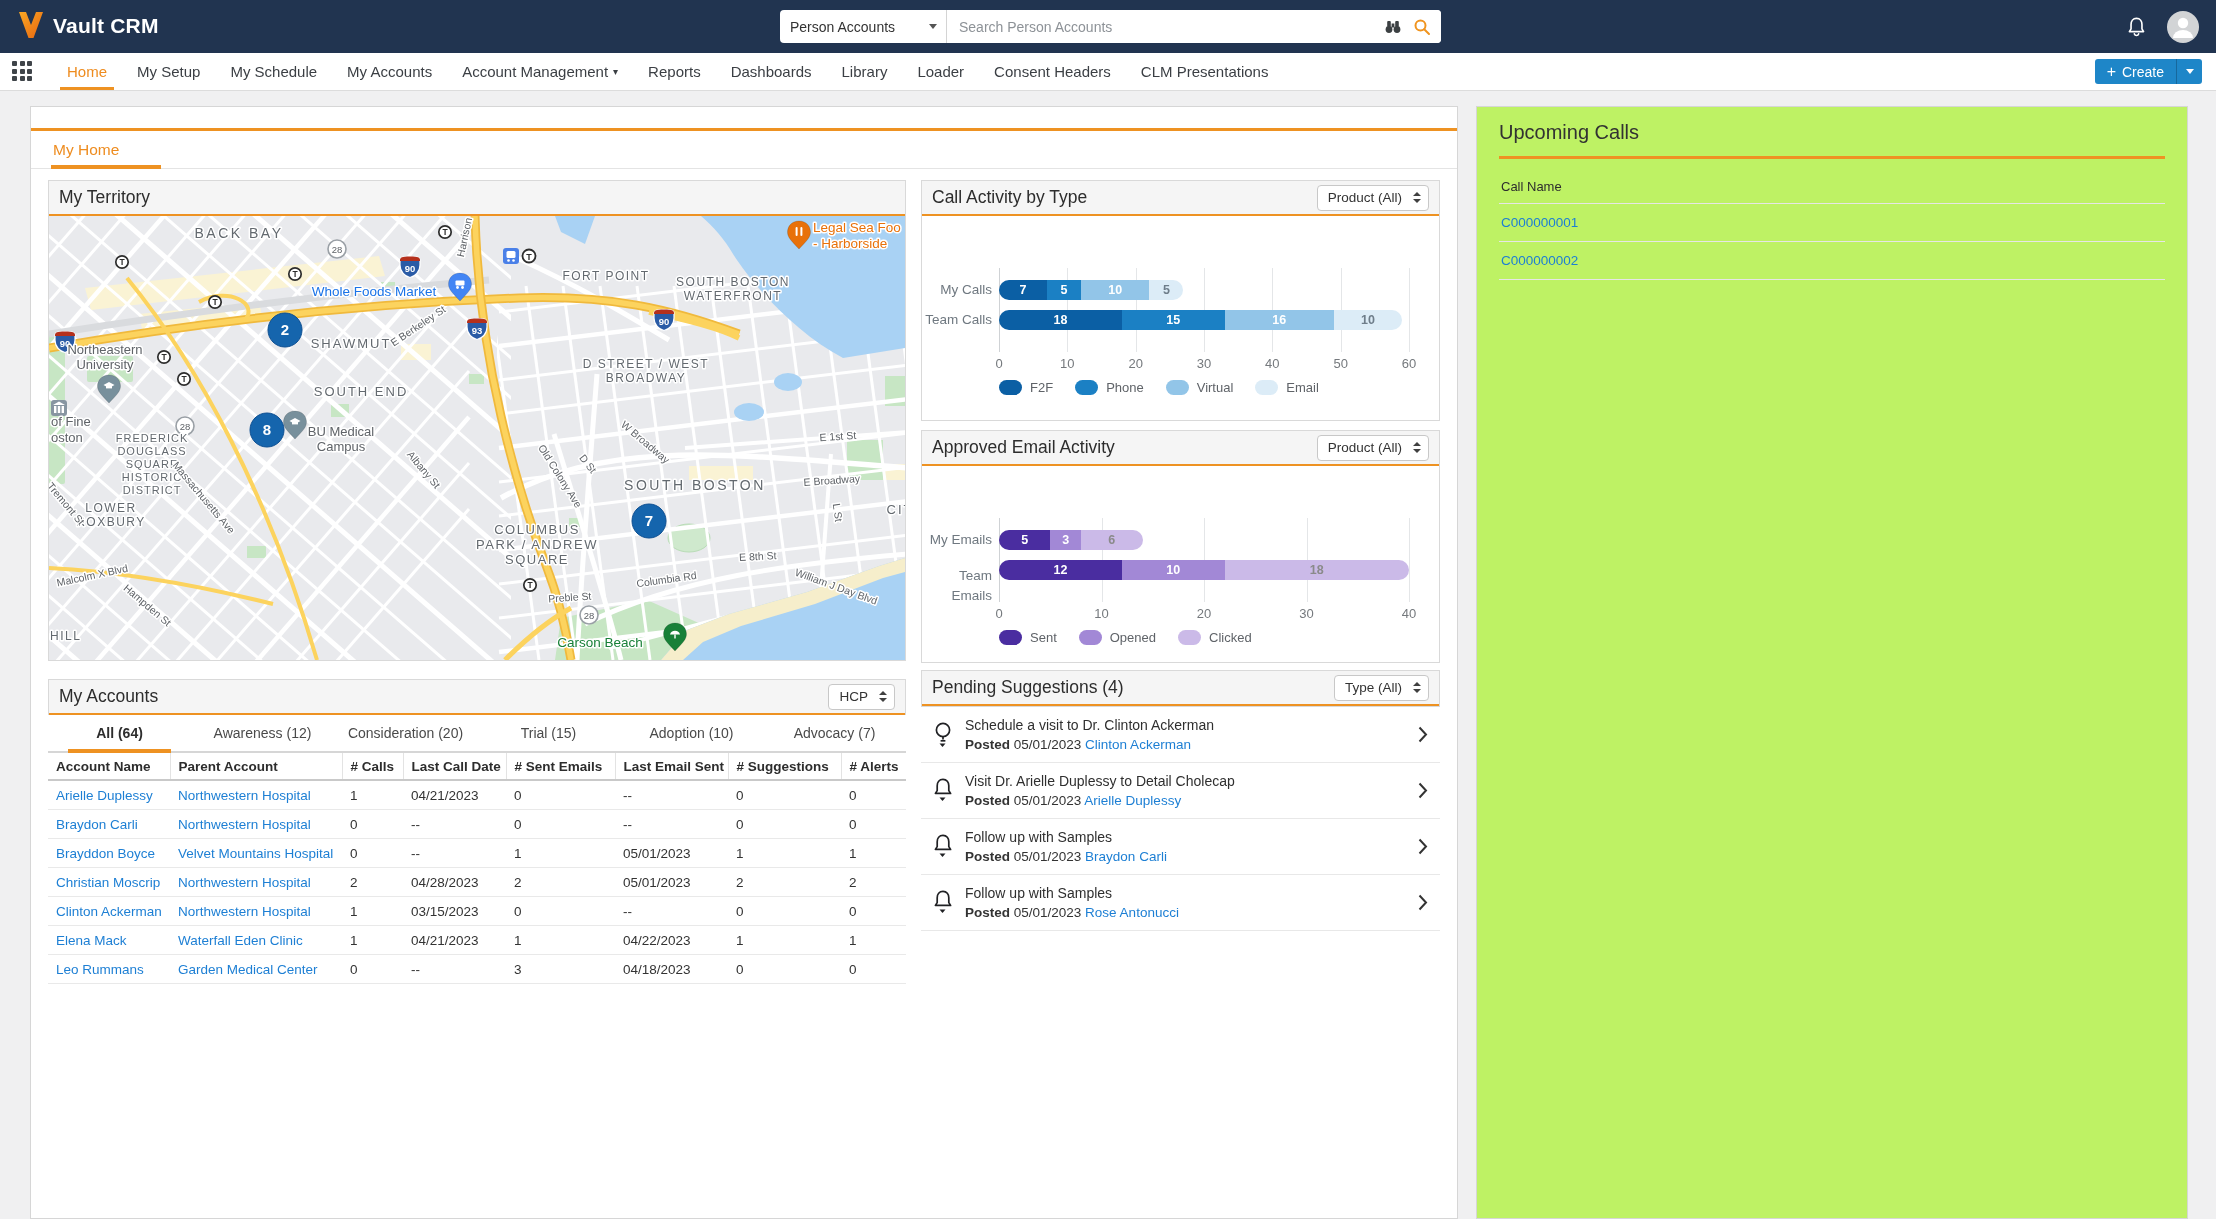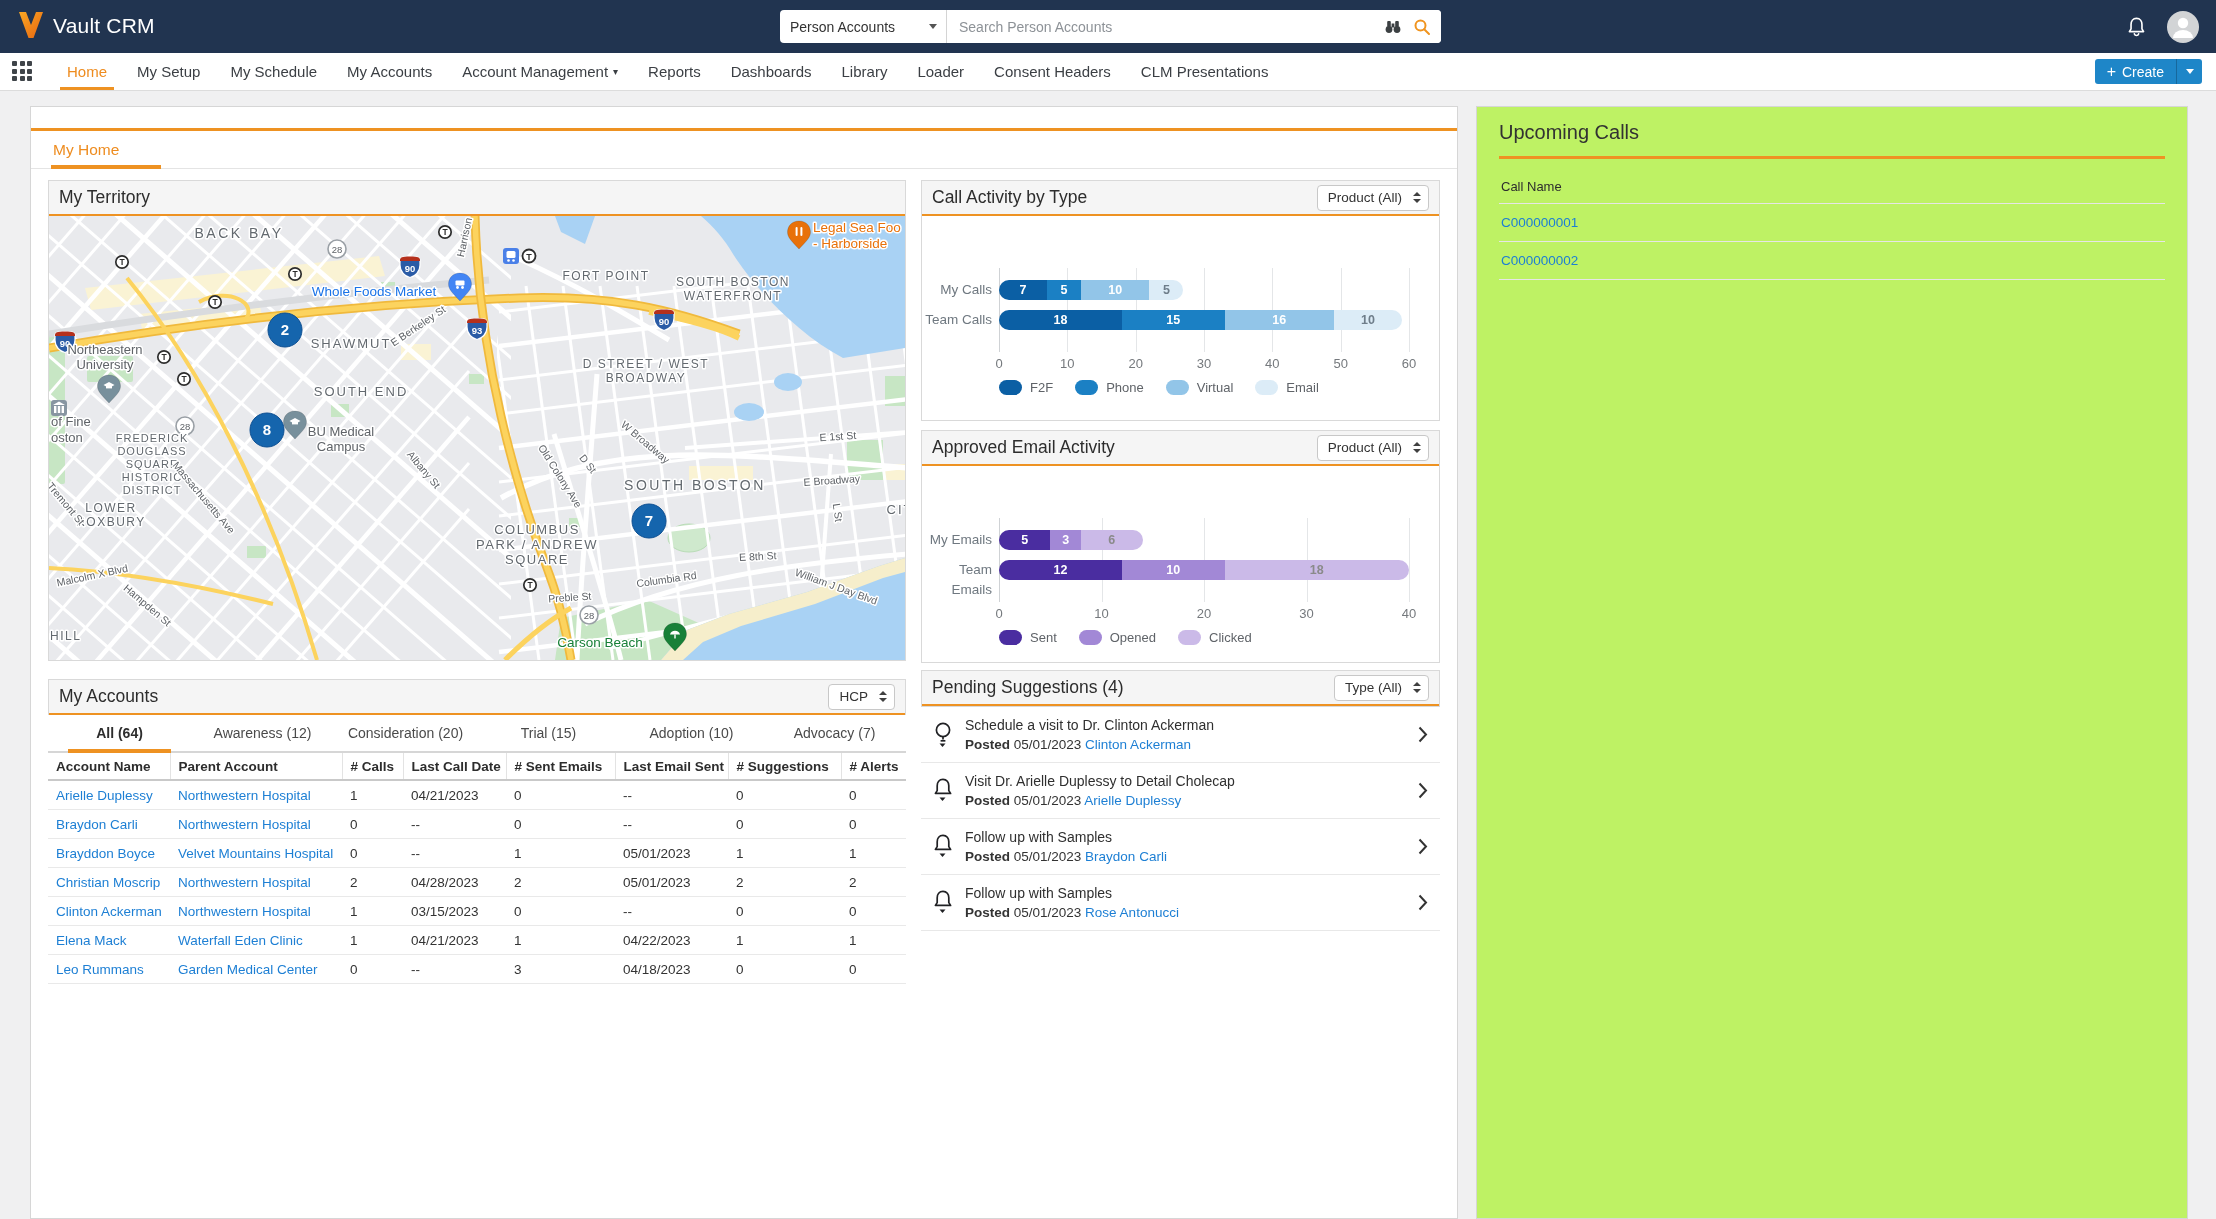--- a/index.html
+++ b/index.html
@@ -1,19 +1,19 @@
 <!DOCTYPE html>
 <html><head>
 <meta charset="utf-8">
 <style>
   html,body{margin:0;padding:0;width:2216px;height:1219px;background:#f0f0f1;overflow:hidden;
     font-family:"Liberation Sans",sans-serif;color:#333;-webkit-font-smoothing:antialiased}
   .topbar{position:absolute;left:0;top:0;width:2216px;height:53px;background:#213450}
   .brand{position:absolute;left:18px;top:12px;display:flex;align-items:center;gap:9px}
-  .brand-name{color:#fff;font-size:21px;font-weight:normal;letter-spacing:.2px}
+  .brand-name{color:#fff;font-size:21px;font-weight:bold;letter-spacing:.2px}
   .search-group{position:absolute;left:780px;top:10px;height:33px;display:flex;background:#fff;border-radius:4px;overflow:hidden;width:661px}
   .search-scope{width:146px;border-right:1px solid #d4d4d4;display:flex;align-items:center;padding:0 10px;font-size:14px;color:#333;position:relative;cursor:pointer}
   .search-scope .caret{position:absolute;right:9px;width:0;height:0;border-left:4.5px solid transparent;border-right:4.5px solid transparent;border-top:5px solid #555}
   .search-input-wrap{flex:1;position:relative;display:flex;align-items:center}
   .search-input-wrap input{border:0;outline:0;width:100%;height:100%;font-size:14px;padding:0 48px 0 12px;font-family:inherit;color:#333}
   .search-input-wrap input::placeholder{color:#8d9297}
   .search-icons{position:absolute;right:10px;display:flex;gap:10px;align-items:center}
   .top-right{position:absolute;right:16px;top:0;height:53px;display:flex;align-items:center;gap:18px}
   .navbar{position:absolute;left:0;top:53px;width:2216px;height:37px;background:#fff;border-bottom:1px solid #dcdcdc}
   .waffle{position:absolute;left:12px;top:8px;width:22px;height:22px;display:grid;grid-template-columns:repeat(3,5px);grid-template-rows:repeat(3,5px);gap:2.5px;cursor:pointer}
@@ -701,21 +701,21 @@
             <div class="bar-row-label" style="left: 0px; top: 64px;">My Emails</div>
             <div class="bar-seg" style="left: 77px; top: 64px; width: 51.25px; background: rgb(74, 45, 160); border-radius: 10px 0px 0px 10px;">
               <span style="color: rgb(255, 255, 255);">5</span>
             </div>
             <div class="bar-seg" style="left: 128.25px; top: 64px; width: 30.75px; background: rgb(162, 136, 214);">
               <span style="color: rgb(255, 255, 255);">3</span>
             </div>
             <div class="bar-seg" style="left: 159px; top: 64px; width: 61.5px; background: rgb(203, 186, 232); border-radius: 0px 10px 10px 0px;">
               <span style="color: rgb(138, 138, 138);">6</span>
             </div>
-            <div class="bar-row-label" style="left: 0px; top: 94px;">Team Emails</div>
+            <div class="bar-row-label" style="left: 0px; top: 100px;">Team Emails</div>
             <div class="bar-seg" style="left: 77px; top: 94px; width: 123px; background: rgb(74, 45, 160); border-radius: 10px 0px 0px 10px;">
               <span style="color: rgb(255, 255, 255);">12</span>
             </div>
             <div class="bar-seg" style="left: 200px; top: 94px; width: 102.5px; background: rgb(162, 136, 214);">
               <span style="color: rgb(255, 255, 255);">10</span>
             </div>
             <div class="bar-seg" style="left: 302.5px; top: 94px; width: 184.5px; background: rgb(203, 186, 232); border-radius: 0px 10px 10px 0px;">
               <span style="color: rgb(138, 138, 138);">18</span>
             </div>
             <div class="legend" style="left: 77px; top: 164px;">

